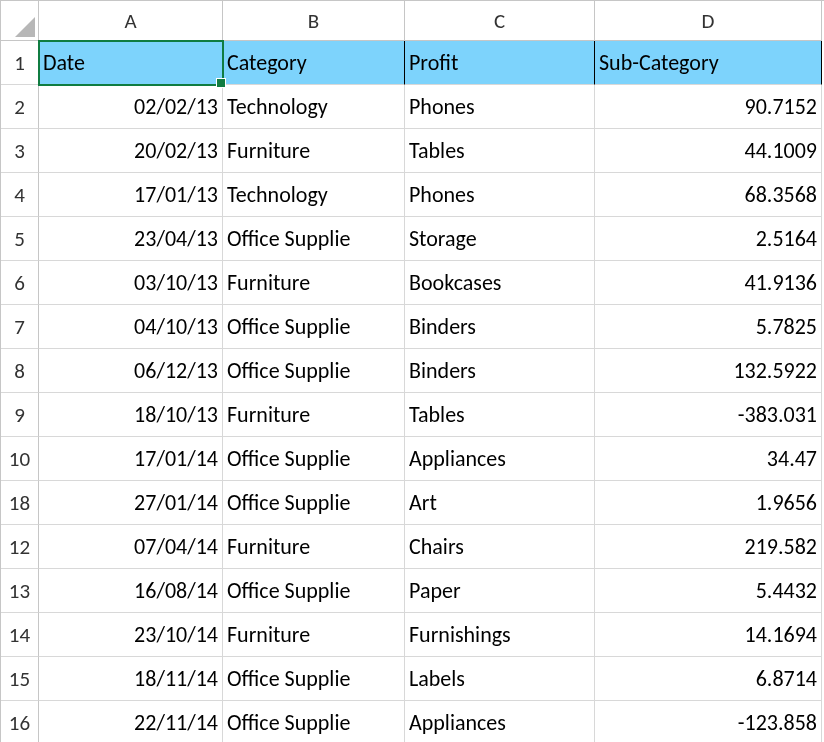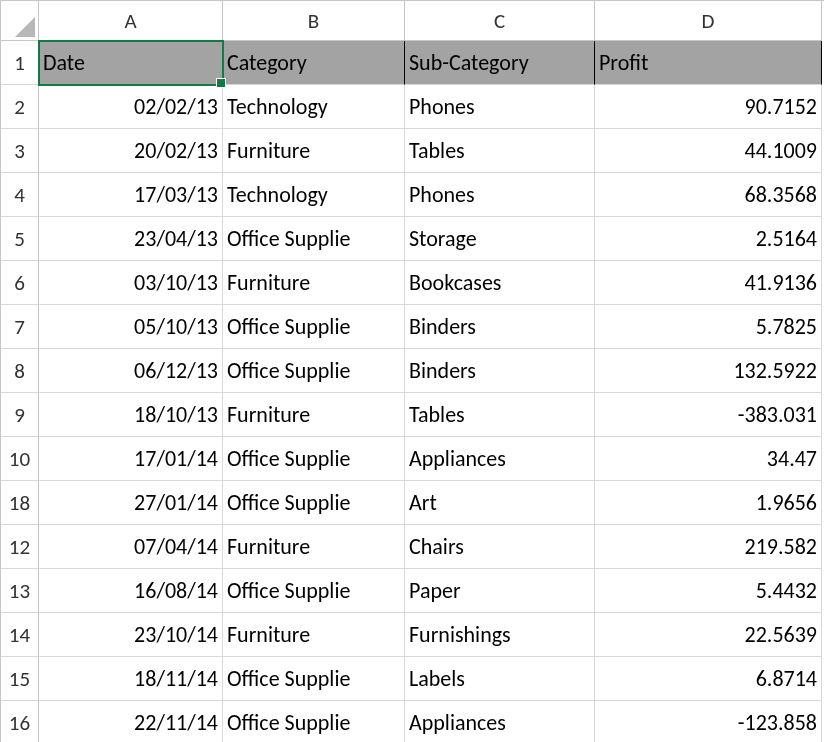--- a/index.html
+++ b/index.html
@@ -63,21 +63,21 @@
     border-bottom: 1px solid #d8d8d8;
     height: 44px;
     display: flex;
     align-items: center;
     padding: 0 4px;
     overflow: hidden;
     white-space: nowrap;
     background: #fff;
   }
   .hdr {
-    background: #a3a3a3;
+    background: #7dd3fc;
     border-right: 1px solid #000;
     border-bottom: 1px solid #d8d8d8;
   }
   .r { justify-content: flex-end; }
   .l { justify-content: flex-start; }
   
   .active-cell {
     position: absolute;
     left: 37px;
     top: 39px;
@@ -104,55 +104,55 @@
 
   <div class="corner"></div>
   <div class="colhead">A</div>
   <div class="colhead">B</div>
   <div class="colhead">C</div>
   <div class="colhead">D</div>
 
   <div class="rowhead">1</div>
   <div class="cell hdr l">Date</div>
   <div class="cell hdr l">Category</div>
+  <div class="cell hdr l">Profit</div>
   <div class="cell hdr l">Sub-Category</div>
-  <div class="cell hdr l">Profit</div>
 
   <div class="rowhead">2</div>
   <div class="cell r">02/02/13</div>
   <div class="cell l">Technology</div>
   <div class="cell l">Phones</div>
   <div class="cell r">90.7152</div>
 
   <div class="rowhead">3</div>
   <div class="cell r">20/02/13</div>
   <div class="cell l">Furniture</div>
   <div class="cell l">Tables</div>
   <div class="cell r">44.1009</div>
 
   <div class="rowhead">4</div>
-  <div class="cell r">17/03/13</div>
+  <div class="cell r">17/01/13</div>
   <div class="cell l">Technology</div>
   <div class="cell l">Phones</div>
   <div class="cell r">68.3568</div>
 
   <div class="rowhead">5</div>
   <div class="cell r">23/04/13</div>
   <div class="cell l">Office Supplie</div>
   <div class="cell l">Storage</div>
   <div class="cell r">2.5164</div>
 
   <div class="rowhead">6</div>
   <div class="cell r">03/10/13</div>
   <div class="cell l">Furniture</div>
   <div class="cell l">Bookcases</div>
   <div class="cell r">41.9136</div>
 
   <div class="rowhead">7</div>
-  <div class="cell r">05/10/13</div>
+  <div class="cell r">04/10/13</div>
   <div class="cell l">Office Supplie</div>
   <div class="cell l">Binders</div>
   <div class="cell r">5.7825</div>
 
   <div class="rowhead">8</div>
   <div class="cell r">06/12/13</div>
   <div class="cell l">Office Supplie</div>
   <div class="cell l">Binders</div>
   <div class="cell r">132.5922</div>
 
@@ -183,21 +183,21 @@
   <div class="rowhead">13</div>
   <div class="cell r">16/08/14</div>
   <div class="cell l">Office Supplie</div>
   <div class="cell l">Paper</div>
   <div class="cell r">5.4432</div>
 
   <div class="rowhead">14</div>
   <div class="cell r">23/10/14</div>
   <div class="cell l">Furniture</div>
   <div class="cell l">Furnishings</div>
-  <div class="cell r">22.5639</div>
+  <div class="cell r">14.1694</div>
 
   <div class="rowhead">15</div>
   <div class="cell r">18/11/14</div>
   <div class="cell l">Office Supplie</div>
   <div class="cell l">Labels</div>
   <div class="cell r">6.8714</div>
 
   <div class="rowhead">16</div>
   <div class="cell r">22/11/14</div>
   <div class="cell l">Office Supplie</div>

